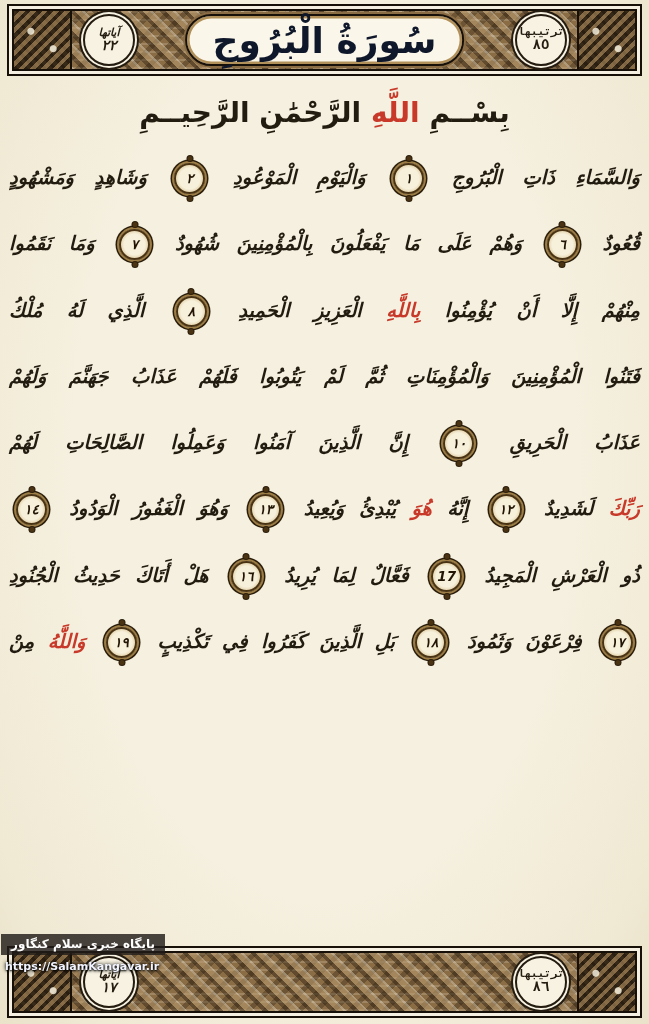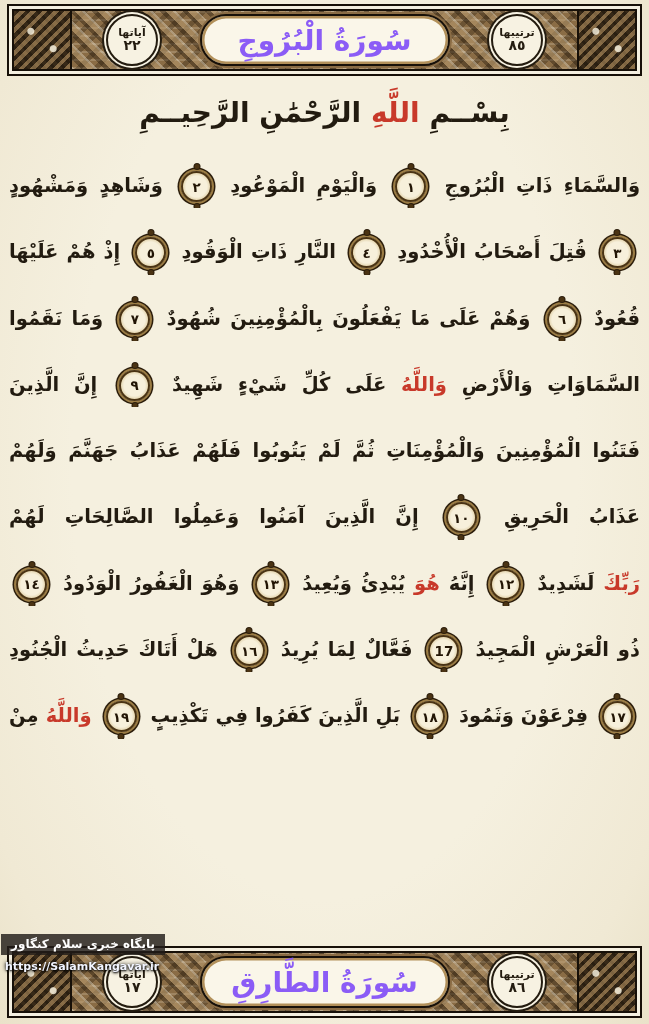--- a/index.html
+++ b/index.html
@@ -50,54 +50,54 @@
     width:52px; height:52px; border-radius:50%;
     background:#f7f2e2;
     border:2px solid #241c10;
     box-shadow:0 0 0 3px #cdb astray;
     box-shadow:0 0 0 2px #f7f2e2, 0 0 0 4px #241c10;
     display:flex; flex-direction:column; align-items:center; justify-content:center;
     color:#241c10; line-height:1.05; z-index:2;
   }
   .medallion .med-label { font-size:11px; font-weight:bold; }
   .medallion .med-num   { font-size:14px; font-weight:bold; }
-  .med-ayat  { right:auto; left:92px; }
-  .med-order { left:auto;  right:92px; }
+  .med-ayat  { right:auto; left:69px;font-style:italic; }
+  .med-order { left:auto;  right:68px;font-family:Liberation Mono, monospace; }
 
   .cartouche {
     position:absolute; left:50%; top:50%; transform:translate(-50%,-50%);
     min-width:250px; height:52px; padding:0 26px;
     background:#faf6e9;
     border:2px solid #171008;
     border-radius:26px;
     box-shadow:inset 0 0 0 2.5px #b2905a, 0 0 0 2px #8a6c45;
     display:flex; align-items:center; justify-content:center;
     z-index:2;
   }
   .surah-title {
-    font-size:28px; font-weight:bold; color:#8b5cf6; white-space:nowrap;
+    font-size:36px; font-weight:bold; color:#0f172a; white-space:nowrap;
   }
 
   
   .basmala {
     position:absolute; top:84px; left:40px; right:40px; height:56px;
     display:flex; align-items:center; justify-content:center; gap:10px;
     font-size:28px; font-weight:bold; color:#221b10;
   }
   .basmala .red { color:#c8392a; }
 
   
   .qbody { position:absolute; top:142px; left:6px; right:6px; }
   .qline {
-    height:66.3px; line-height:88px;
+    height:66.3px; line-height:71px;
     font-size:19.5px; font-weight:bold; color:#221b10;
     direction:rtl;
     text-align:justify; text-align-last:justify; text-justify:inter-word;
     padding:0 3px;
-    overflow:hidden; white-space:nowrap;
+    overflow:hidden; white-space:nowrap;font-style:italic;
   }
   .qline .red { color:#c8392a; }
 
   .vnum {
     display:inline-flex; align-items:center; justify-content:center;
     width:31px; height:31px; border-radius:50%;
     background:radial-gradient(circle, #f7f0db 55%, #e6d8b4 70%, #c9ae78 100%);
     border:2px solid #4a3313;
     box-shadow:0 0 0 2px #9c7d45, 0 0 0 3.5px #2b1d0b;
     font-size:13.5px; font-weight:bold; color:#221505;
@@ -149,23 +149,22 @@
   </div>
 
   <div class="basmala">
       <span class="seg">بِسْــمِ</span> 
       <span class="seg red">اللَّهِ</span> 
       <span class="seg">الرَّحْمَٰنِ الرَّحِيــمِ</span>
     </div>
 
   <div class="qbody">
       <div class="qline"><span class="seg">وَالسَّمَاءِ ذَاتِ الْبُرُوجِ</span> <span class="vnum">١</span> <span class="seg">وَالْيَوْمِ الْمَوْعُودِ</span> <span class="vnum">٢</span> <span class="seg">وَشَاهِدٍ وَمَشْهُودٍ</span></div>
-      <div class="qline"><span class="vnum">٣</span> <span class="seg">قُتِلَ أَصْحَابُ الْأُخْدُودِ</span> <span class="vnum">٤</span> <span class="seg">النَّارِ ذَاتِ الْوَقُودِ</span> <span class="vnum">٥</span> <span class="seg">إِذْ هُمْ عَلَيْهَا</span></div>
       <div class="qline"><span class="seg">قُعُودٌ</span> <span class="vnum">٦</span> <span class="seg">وَهُمْ عَلَى مَا يَفْعَلُونَ بِالْمُؤْمِنِينَ شُهُودٌ</span> <span class="vnum">٧</span> <span class="seg">وَمَا نَقَمُوا</span></div>
-      <div class="qline"><span class="seg">السَّمَاوَاتِ وَالْأَرْضِ</span> <span class="seg red">وَاللَّهُ</span> <span class="seg">عَلَى كُلِّ شَيْءٍ شَهِيدٌ</span> <span class="vnum">٩</span> <span class="seg">إِنَّ الَّذِينَ</span></div>
+      <div class="qline"><span class="seg">مِنْهُمْ إِلَّا أَنْ يُؤْمِنُوا</span> <span class="seg red">بِاللَّهِ</span> <span class="seg">الْعَزِيزِ الْحَمِيدِ</span> <span class="vnum">٨</span> <span class="seg">الَّذِي لَهُ مُلْكُ</span></div>
       <div class="qline"><span class="seg">فَتَنُوا الْمُؤْمِنِينَ وَالْمُؤْمِنَاتِ ثُمَّ لَمْ يَتُوبُوا فَلَهُمْ عَذَابُ جَهَنَّمَ وَلَهُمْ</span></div>
       <div class="qline"><span class="seg">عَذَابُ الْحَرِيقِ</span> <span class="vnum">١٠</span> <span class="seg">إِنَّ الَّذِينَ آمَنُوا وَعَمِلُوا الصَّالِحَاتِ لَهُمْ</span></div>
       <div class="qline"><span class="seg red">رَبِّكَ</span> <span class="seg">لَشَدِيدٌ</span> <span class="vnum">١٢</span> <span class="seg">إِنَّهُ</span> <span class="seg red">هُوَ</span> <span class="seg">يُبْدِئُ وَيُعِيدُ</span> <span class="vnum">١٣</span> <span class="seg">وَهُوَ الْغَفُورُ الْوَدُودُ</span> <span class="vnum">١٤</span></div>
       <div class="qline"><span class="seg">ذُو الْعَرْشِ الْمَجِيدُ</span> <span class="vnum">17</span> <span class="seg">فَعَّالٌ لِمَا يُرِيدُ</span> <span class="vnum">١٦</span> <span class="seg">هَلْ أَتَاكَ حَدِيثُ الْجُنُودِ</span></div>
       <div class="qline"><span class="vnum">١٧</span> <span class="seg">فِرْعَوْنَ وَثَمُودَ</span> <span class="vnum">١٨</span> <span class="seg">بَلِ الَّذِينَ كَفَرُوا فِي تَكْذِيبٍ</span> <span class="vnum">١٩</span> <span class="seg red">وَاللَّهُ</span> <span class="seg">مِنْ</span></div>
     </div>
 
   <div class="watermark">
     <span class="wm-badge">پایگاه خبری سلام کنگاور</span>
     <a class="wm-url">https://SalamKangavar.ir</a>
@@ -176,19 +175,16 @@
       <div class="corner corner-right"></div>
       <div class="corner corner-left"></div>
       <div class="medallion med-ayat">
         <div class="med-label">آياتها</div>
         <div class="med-num">١٧</div>
       </div>
       <div class="medallion med-order">
         <div class="med-label">ترتيبها</div>
         <div class="med-num">٨٦</div>
       </div>
-      <div class="cartouche">
-        <div class="surah-title">سُورَةُ الطَّارِقِ</div>
-      </div>
     </div>
   </div>
 
 </div>
 
 </body></html>

